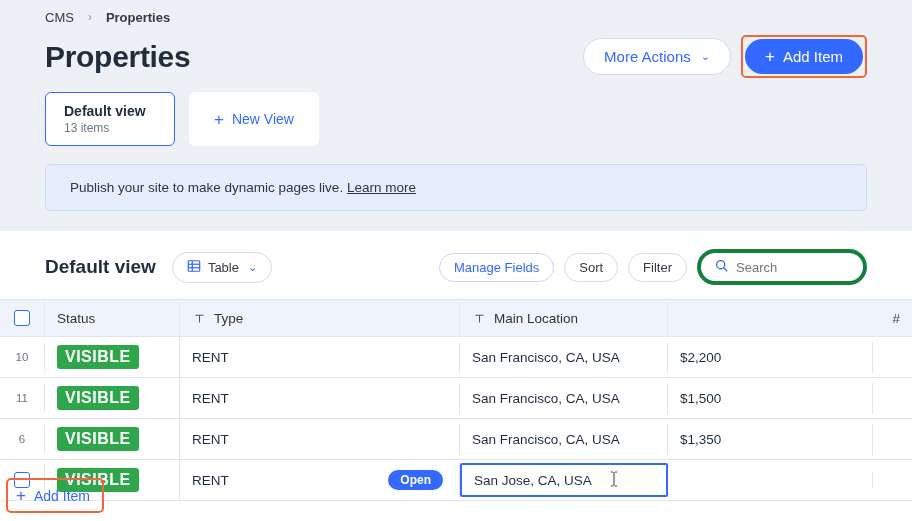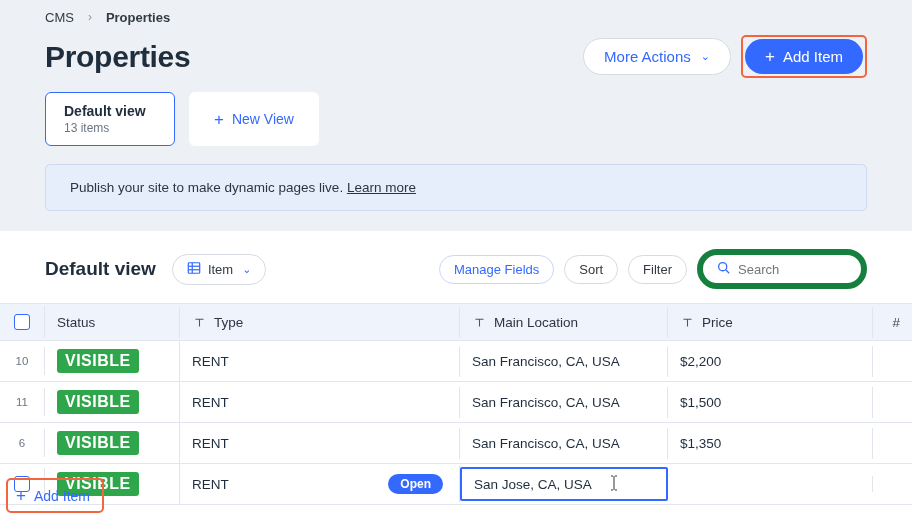--- a/index.html
+++ b/index.html
@@ -33,21 +33,21 @@
     
     .banner { background: #e7eefb; border: 1px solid #cdd9ee; border-radius: 5px; padding: 15px 24px; font-size: 13.5px; color: #2c3542; }
     .banner a { color: #2c3542; text-decoration: underline; }
     
     .controls-row { display: flex; justify-content: space-between; align-items: center; padding: 18px 45px 14px 45px; background: #fff; }
     .controls-left { display: flex; align-items: center; gap: 16px; }
     .view-heading { font-size: 19px; font-weight: 700; }
     .pill { display: inline-flex; align-items: center; gap: 7px; border: 1px solid #d6dbe1; border-radius: 20px; padding: 6px 14px; font-size: 13px; color: #333a42; cursor: pointer; }
     .pill.blue { color: #3369ff; border-color: #c7d6fb; }
     .controls-right { display: flex; align-items: center; gap: 10px; }
-    .search-wrap { display: flex; align-items: center; gap: 8px; border: 6px solid #15803d; border-radius: 20px; padding: 6px 14px; width: 170px; }
+    .search-wrap { display: flex; align-items: center; gap: 8px; border: 4px solid #15803d; border-radius: 20px; padding: 6px 14px; width: 170px; }
     .search-wrap input { border: none; outline: none; font-size: 13px; flex: 1; background: transparent; color: #333; }
     .search-icon { color: #3369ff; font-size: 13px; }
     
     .table { border-top: 1px solid #e1e6ed; }
     .row { display: flex; align-items: center; border-bottom: 1px solid #e1e6ed; min-height: 37px; font-size: 13.5px; }
     .head-row { background: #eef3fc; font-weight: 500; color: #2c3542; justify-content: center; }
     .cell { padding: 8px 12px; border-right: 1px solid #e1e6ed; display: flex; align-items: center; overflow: hidden; white-space: nowrap; }
     .cell:last-child { border-right: none; }
     .cell-check { width: 45px; justify-content: center; }
     .cell-status { width: 135px; }
@@ -118,21 +118,21 @@
     <span class="view-heading">Default view</span>
     <span class="pill">
       <span style="color:#3369ff;">
         <svg width="14" height="14" viewBox="0 0 16 16" fill="none" stroke="#3369ff" stroke-width="1.4">
             <rect x="1.5" y="2" width="13" height="12" rx="1"></rect>
             <line x1="1.5" y1="6" x2="14.5" y2="6"></line>
             <line x1="1.5" y1="10" x2="14.5" y2="10"></line>
             <line x1="6" y1="2" x2="6" y2="14"></line>
           </svg>
       </span>
-      <span>Item</span>
+      <span>Table</span>
       <span class="chev-down" style="color:#3369ff;">⌄</span>
     </span>
   </div>
   <div class="controls-right">
     <span class="pill blue">Manage Fields</span>
     <span class="pill">Sort</span>
     <span class="pill">Filter</span>
     <span class="search-wrap">
       <span class="search-icon">
         <svg width="13" height="13" viewBox="0 0 16 16" fill="none" stroke="#3369ff" stroke-width="1.6">
@@ -162,28 +162,20 @@
       <span>Type</span>
     </div>
     <div class="cell cell-loc">
       <span class="col-icon">
           <svg width="13" height="13" viewBox="0 0 16 16" fill="none" stroke="#555" stroke-width="1.3">
             <path d="M3 4h10M8 4v9"></path>
           </svg>
         </span>
       <span>Main Location</span>
     </div>
-    <div class="cell cell-price">
-      <span class="col-icon">
-          <svg width="13" height="13" viewBox="0 0 16 16" fill="none" stroke="#555" stroke-width="1.3">
-            <path d="M3 4h10M8 4v9"></path>
-          </svg>
-        </span>
-      <span>Price</span>
-    </div>
     <div class="cell cell-hash">
       <span>#</span>
     </div>
   </div>
 
   <div id="rows-mount">
       <div class="row">
         <div class="cell cell-check rownum">10</div>
         <div class="cell cell-status">
           <span class="badge-visible">VISIBLE</span>

